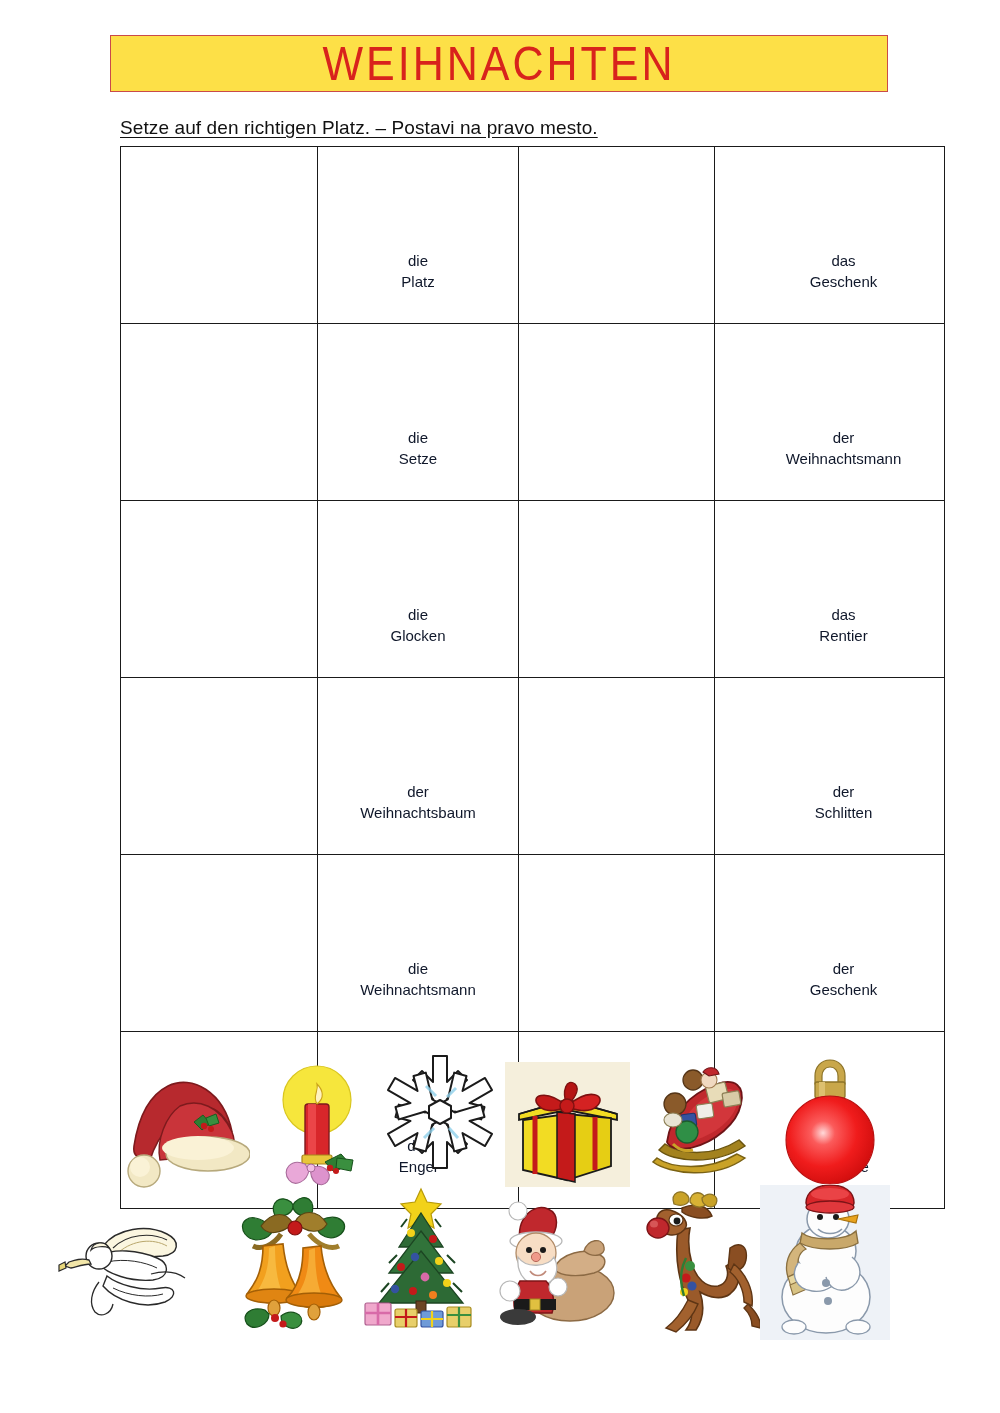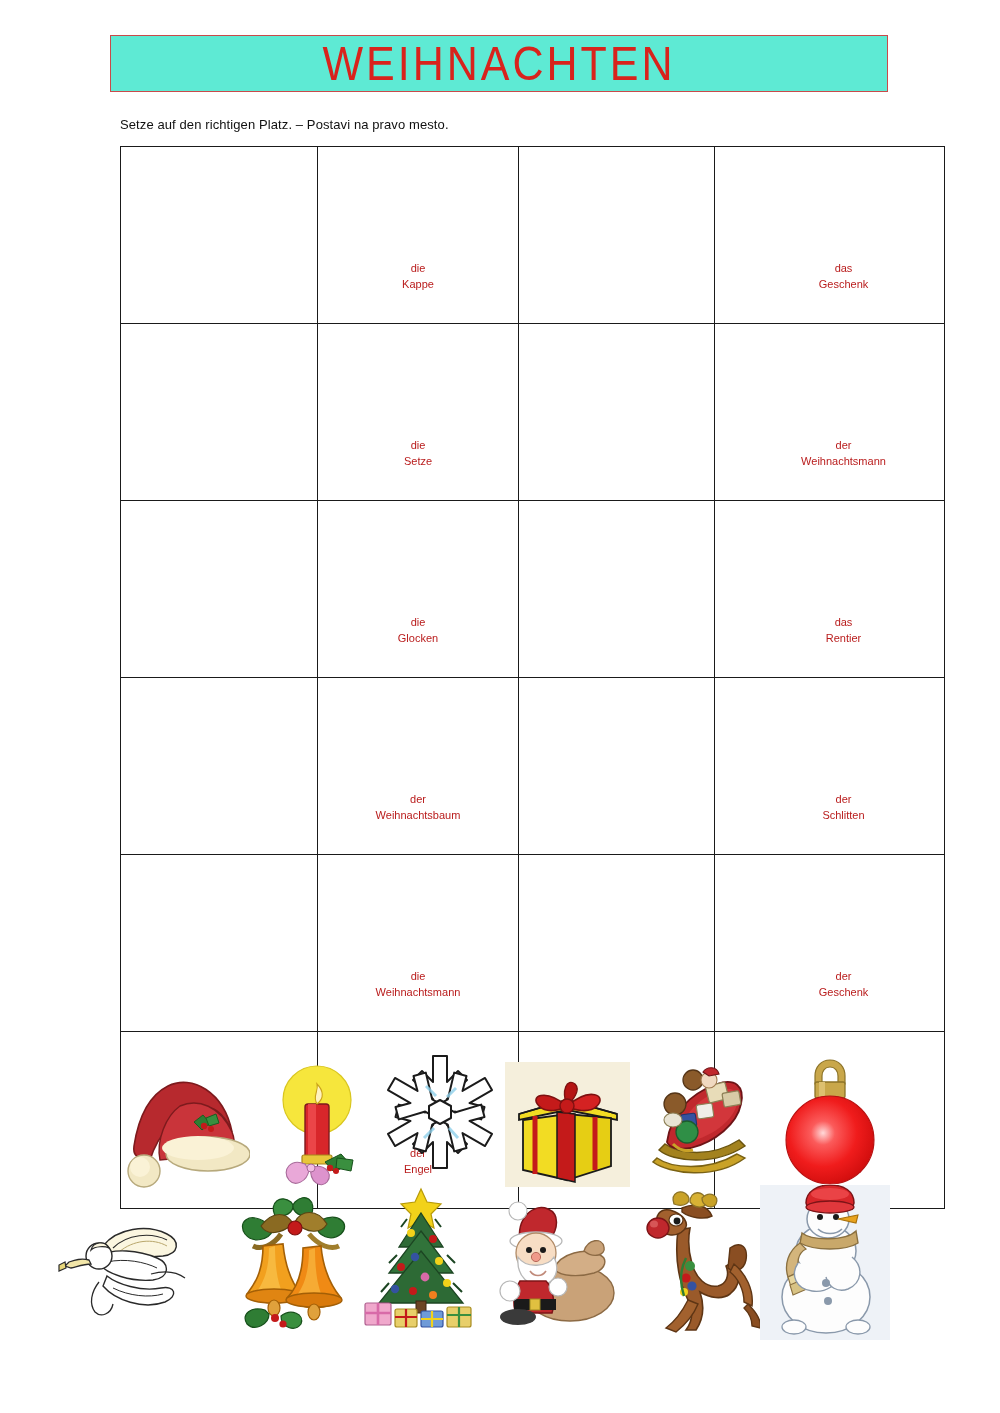--- a/index.html
+++ b/index.html
@@ -22,63 +22,64 @@
     position: absolute;
     left: 110px;
     top: 35px;
     width: 778px;
     height: 57px;
     border: 1px solid #c94a4a;
     box-sizing: border-box;
     display: flex;
     align-items: center;
     justify-content: center;
-    background: #5eead4;
+    background: #fde047;
   }
   .title-text {
     font-family: "Liberation Sans", sans-serif;
     font-size: 43px;
     font-weight: 400;
     letter-spacing: 3px;
     color: #d8231c;
     line-height: 1;
     transform: scaleY(1.12);
     white-space: nowrap;
   }
 
   
   .instruction {
     position: absolute;
     left: 120px;
     top: 117px;
-    font-size: 13px;
+    font-size: 19px;
     color: #111111;
+    text-decoration: underline;
     text-underline-offset: 3px;
     white-space: nowrap;
     letter-spacing: 0.1px;
   }
 
   
   .ws-table {
     position: absolute;
     left: 120px;
     top: 146px;
     width: 760px;
     border-collapse: collapse;
     table-layout: fixed;
   }
   .ws-table td {
     border: 1px solid #1a1a1a;
     height: 146px;
     vertical-align: bottom;
     padding: 0 4px 30px 4px;
     text-align: center;
-    font-size: 11px;
+    font-size: 15px;
     line-height: 1.45;
-    color: #b91c1c;
+    color: #0f172a;
   }
   .ws-table td.col-pic   { width: 188px; }
   .ws-table td.col-word  { width: 192px; }
   .ws-table td.col-pic2  { width: 187px; }
   .ws-table td.col-word2 { width: 193px; padding-left: 32px; }
   .word-art { display: block; }
   .word-noun { display: block; }
 
   
   .clipart-area {
@@ -101,21 +102,21 @@
 </div>
 
 <div class="instruction">Setze auf den richtigen Platz. – Postavi na pravo mesto.</div>
 
 <table class="ws-table">
   <tbody>
     <tr>
       <td class="col-pic"></td>
       <td class="col-word">
         <span class="word-art">die</span>
-        <span class="word-noun">Kappe</span>
+        <span class="word-noun">Platz</span>
       </td>
       <td class="col-pic2"></td>
       <td class="col-word2">
         <span class="word-art">das</span>
         <span class="word-noun">Geschenk</span>
       </td>
     </tr>
     <tr>
       <td class="col-pic"></td>
       <td class="col-word">

